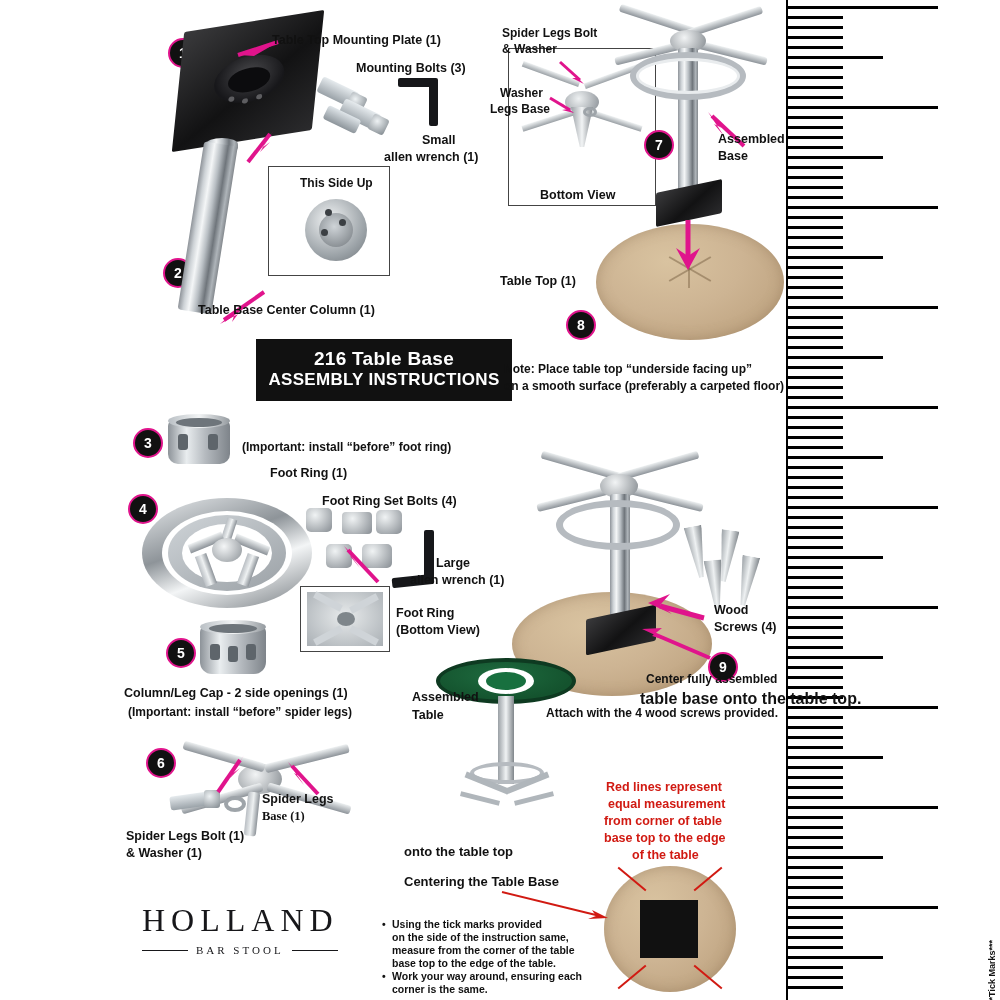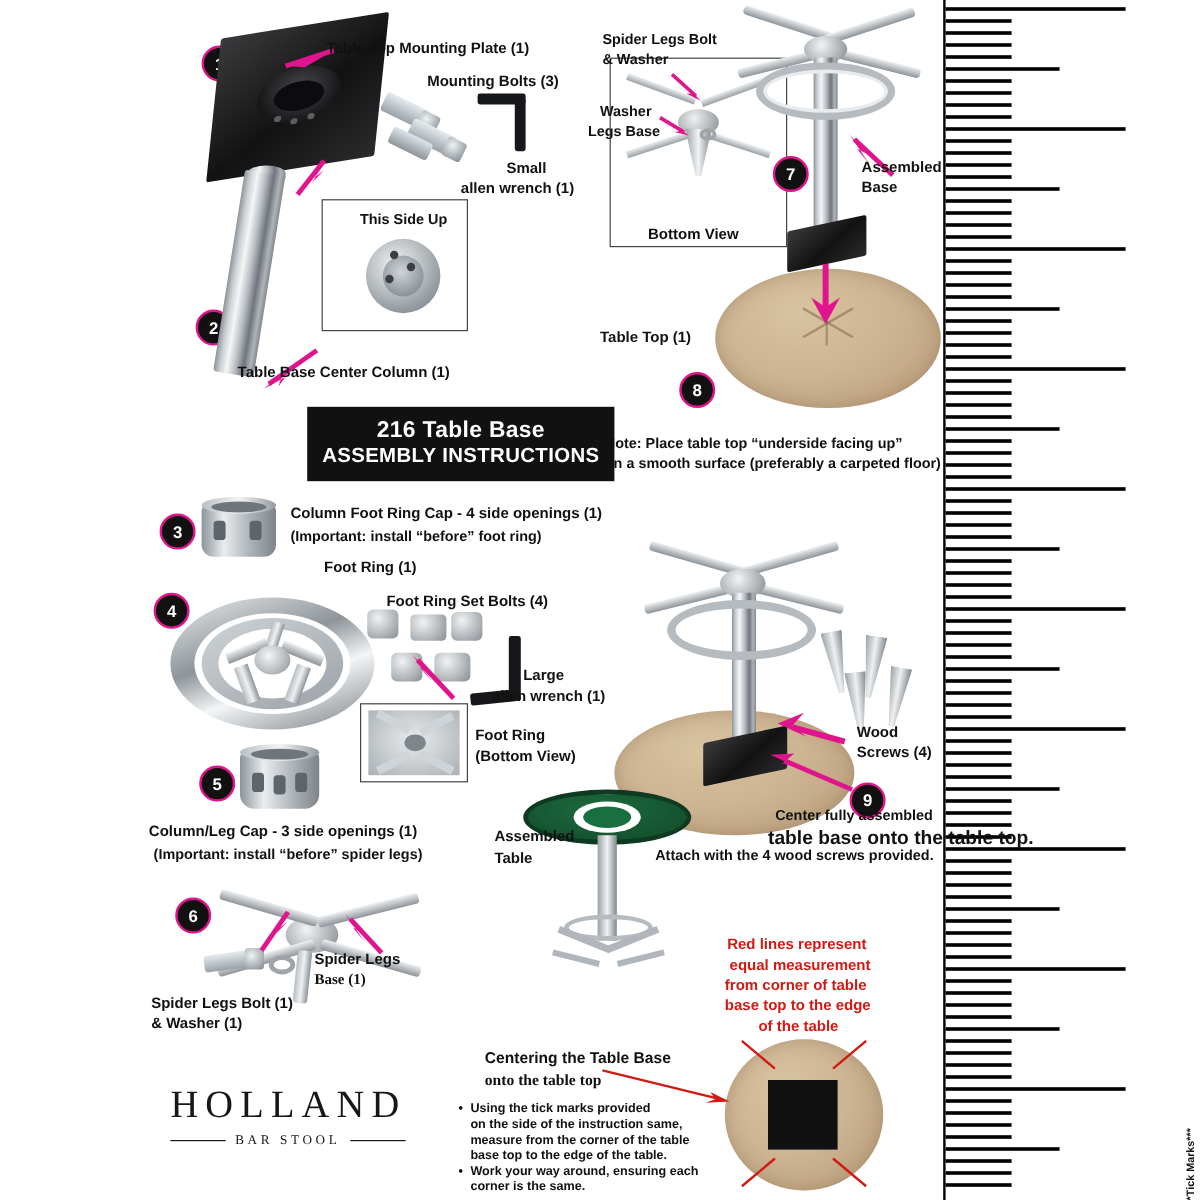--- a/index.html
+++ b/index.html
@@ -239,21 +239,20 @@
   <div class="abs step" style="left:133px;top:428px;">3</div>
 
   <div class="abs" style="left:168px;top:412px;width:62px;height:58px;">
     <div style="position:absolute;left:0;top:8px;width:62px;height:44px;background:linear-gradient(90deg,#8d9399,#e9edef 30%,#b5babf 60%,#7e848a);border-radius:6px 6px 10px 10px;"></div>
     <div style="position:absolute;left:0;top:2px;width:62px;height:14px;border-radius:50%;background:linear-gradient(90deg,#b9bfc4,#f2f4f5,#949a9f);"></div>
     <div style="position:absolute;left:8px;top:6px;width:46px;height:9px;border-radius:50%;background:#6e757b;"></div>
     <div style="position:absolute;left:10px;top:22px;width:10px;height:16px;background:#5e656b;border-radius:3px;"></div>
     <div style="position:absolute;left:40px;top:22px;width:10px;height:16px;background:#5e656b;border-radius:3px;"></div>
   </div>
 
-  <div class="abs lbl" style="left:242px;top:421px;">Column Foot Ring Cap - 4 side openings  (1)</div>
   <div class="abs lbl-reg" style="left:242px;top:440px;font-size:12px;">(Important: install “before” foot ring)</div>
 
   <div class="abs step" style="left:128px;top:494px;">4</div>
 
   <div class="abs lbl" style="left:270px;top:466px;">Foot Ring  (1)</div>
   <div class="abs lbl" style="left:322px;top:494px;">Foot Ring Set Bolts  (4)</div>
 
   <div class="abs" style="left:142px;top:498px;width:170px;height:110px;">
     <div style="position:absolute;inset:0;border-radius:50%;background:linear-gradient(160deg,#e9ecee,#8e9499 40%,#f3f5f6 62%,#767c81);"></div>
     <div style="position:absolute;left:20px;top:13px;width:130px;height:84px;border-radius:50%;background:#fff;"></div>
@@ -304,21 +303,21 @@
 
   <div class="abs" style="left:200px;top:618px;width:66px;height:62px;">
     <div style="position:absolute;left:0;top:8px;width:66px;height:48px;background:linear-gradient(90deg,#8d9399,#eaeef0 30%,#b5babf 62%,#7e848a);border-radius:6px 6px 12px 12px;"></div>
     <div style="position:absolute;left:0;top:2px;width:66px;height:14px;border-radius:50%;background:linear-gradient(90deg,#b9bfc4,#f2f4f5,#949a9f);"></div>
     <div style="position:absolute;left:9px;top:6px;width:48px;height:9px;border-radius:50%;background:#6e757b;"></div>
     <div style="position:absolute;left:10px;top:26px;width:10px;height:16px;background:#5e656b;border-radius:3px;"></div>
     <div style="position:absolute;left:28px;top:28px;width:10px;height:16px;background:#5e656b;border-radius:3px;"></div>
     <div style="position:absolute;left:46px;top:26px;width:10px;height:16px;background:#5e656b;border-radius:3px;"></div>
   </div>
 
-  <div class="abs lbl" style="left:124px;top:686px;">Column/Leg Cap - 3 side openings  (1)</div>
+  <div class="abs lbl" style="left:124px;top:686px;">Column/Leg Cap - 2 side openings  (1)</div>
   <div class="abs lbl-reg" style="left:128px;top:705px;font-size:12px;">(Important: install “before” spider legs)</div>
 
   <div class="abs step" style="left:146px;top:748px;">6</div>
 
   <div class="abs" style="left:176px;top:738px;width:180px;height:104px;">
     <div style="position:absolute;left:62px;top:26px;width:44px;height:30px;border-radius:50%;background:radial-gradient(circle at 40% 35%,#f2f4f5,#83898e);"></div>
     <div style="position:absolute;left:6px;top:14px;width:84px;height:9px;background:linear-gradient(180deg,#eef1f2,#8d9399);transform:rotate(16deg);border-radius:3px;"></div>
     <div style="position:absolute;left:88px;top:16px;width:86px;height:9px;background:linear-gradient(180deg,#eef1f2,#8d9399);transform:rotate(-14deg);border-radius:3px;"></div>
     <div style="position:absolute;left:4px;top:56px;width:84px;height:9px;background:linear-gradient(180deg,#eef1f2,#8d9399);transform:rotate(-16deg);border-radius:3px;"></div>
     <div style="position:absolute;left:90px;top:56px;width:86px;height:9px;background:linear-gradient(180deg,#eef1f2,#8d9399);transform:rotate(16deg);border-radius:3px;"></div>
@@ -489,21 +488,21 @@
     <div style="position:absolute;left:10px;top:110px;width:36px;height:2px;background:#d11a12;transform:rotate(-40deg);"></div>
     <div style="position:absolute;left:86px;top:110px;width:36px;height:2px;background:#d11a12;transform:rotate(40deg);"></div>
   </div>
 
   <svg class="arrow" style="left:500px;top:890px;" width="112" height="36">
     <path d="M2,2 L100,26" stroke="#d11a12" stroke-width="2" fill="none"></path>
     <path d="M108,28 L92,20 L96,26 L88,29 Z" fill="#d11a12"></path>
   </svg>
 
   <div class="abs lbl" style="left:404px;top:874px;font-size:13px;">Centering the Table Base</div>
-  <div class="abs lbl" style="left:404px;top:892px;font-size:13px;font-family:Liberation Serif, serif;">onto the table top</div>
+  <div class="abs lbl" style="left:404px;top:844px;font-size:13px;">onto the table top</div>
 
   <div class="abs lbl-reg" style="left:382px;top:918px;font-size:10.5px;">•</div>
   <div class="abs lbl-reg" style="left:392px;top:918px;font-size:10.5px;">Using the tick marks provided</div>
   <div class="abs lbl-reg" style="left:392px;top:931px;font-size:10.5px;">on the side of the instruction same,</div>
   <div class="abs lbl-reg" style="left:392px;top:944px;font-size:10.5px;">measure from the corner of the table</div>
   <div class="abs lbl-reg" style="left:392px;top:957px;font-size:10.5px;">base top to the edge of the table.</div>
   <div class="abs lbl-reg" style="left:382px;top:970px;font-size:10.5px;">•</div>
   <div class="abs lbl-reg" style="left:392px;top:970px;font-size:10.5px;">Work your way around, ensuring each</div>
   <div class="abs lbl-reg" style="left:392px;top:983px;font-size:10.5px;">corner is the same.</div>
 

